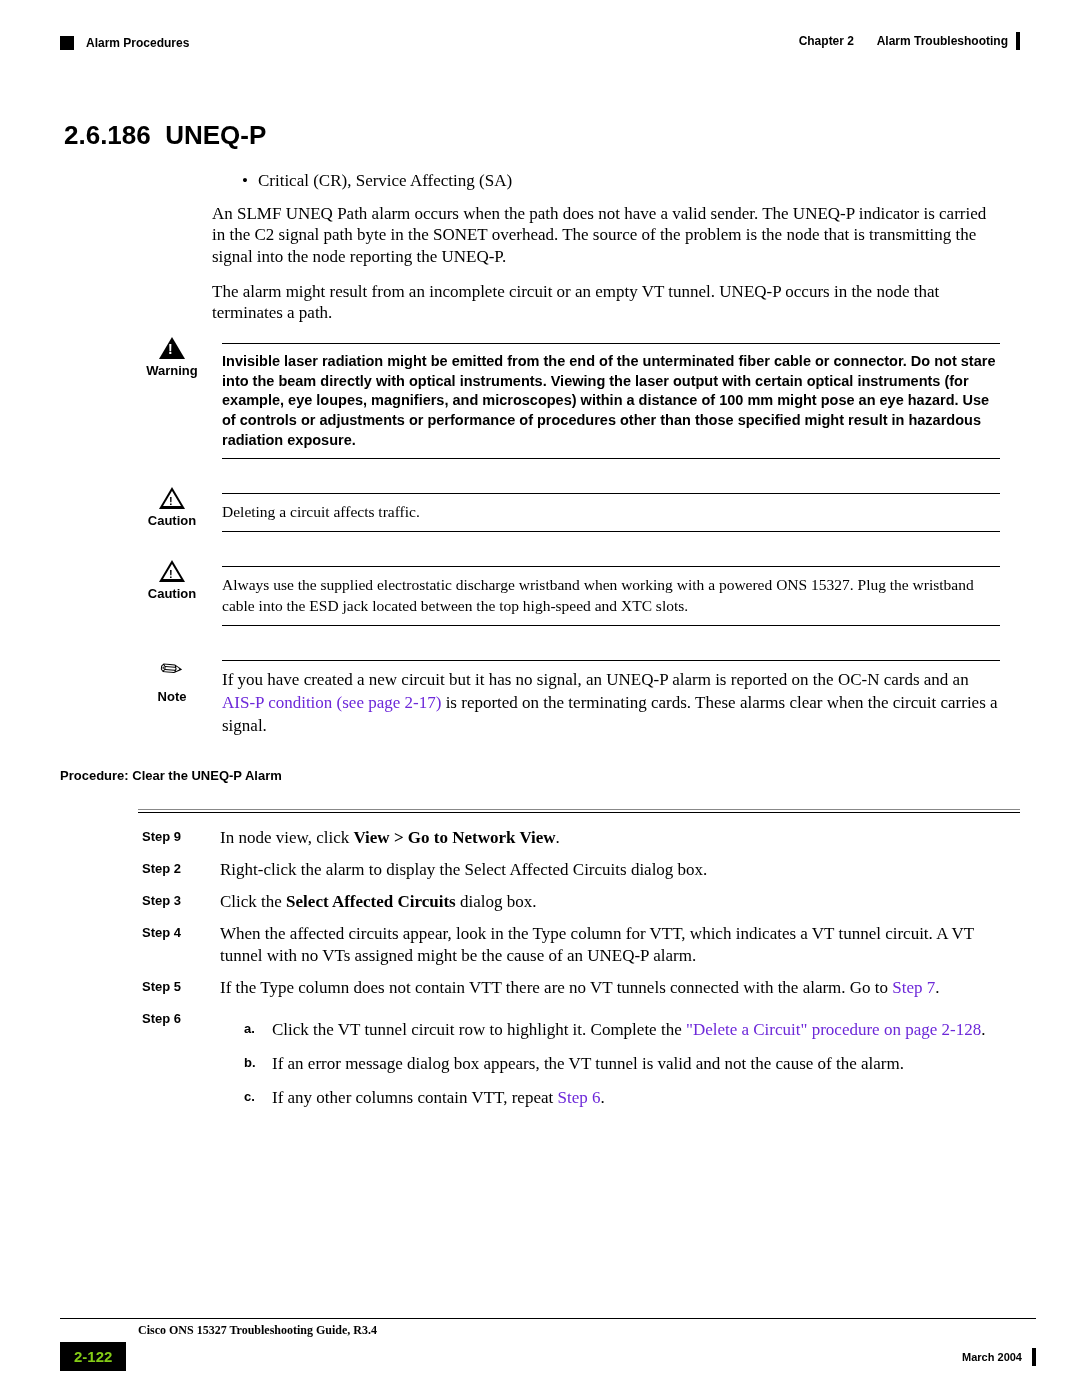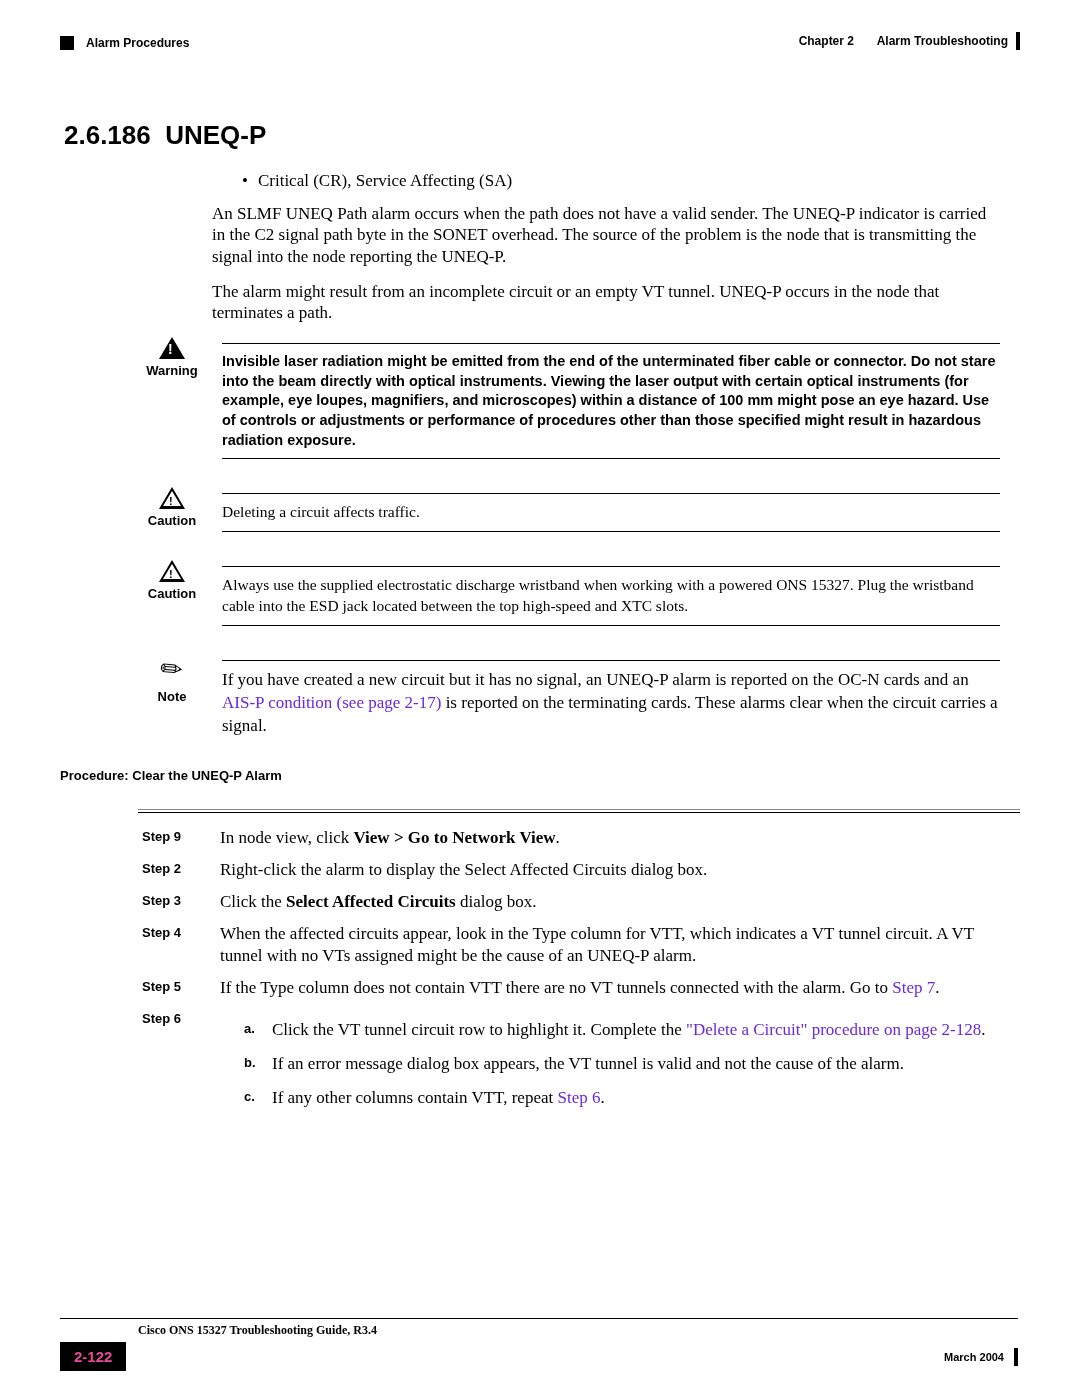--- a/index.html
+++ b/index.html
@@ -79,27 +79,27 @@
   .step-row { display:flex; gap:22px; margin-bottom:10px; font-size:17px; line-height:1.3; }
   .step-label { font-family: Arial, Helvetica, sans-serif; font-size:13px; font-weight:bold; width:56px; flex:0 0 56px; padding-top:2px; }
   .step-body { flex:1; }
   .step-top-rule { border:0; border-top:1px solid #888; margin:0 0 2px 78px; }
   .step-top-rule2 { border:0; border-top:1px solid #000; margin:0 0 14px 78px; }
   .sublist { margin-left: 24px; margin-top:10px; }
   .sub-row { display:flex; gap:10px; margin-bottom:12px; font-size:17px; line-height:1.3; }
   .sub-label { font-family: Arial, Helvetica, sans-serif; font-size:13px; font-weight:bold; width:18px; flex:0 0 18px; padding-top:2px; }
   .footer {
     position: absolute;
-    bottom: 26px; left: 60px; right: 62px;
+    bottom: 26px; left: 60px; right: 44px;
   }
   .ft-rule { border:0; border-top:1.5px solid #000; margin-bottom:4px; }
   .ft-row { display:flex; justify-content:space-between; align-items:center; font-family:Arial,Helvetica,sans-serif; }
   .ft-title { font-size:12px; font-weight:bold; margin-left:78px; }
   .page-badge {
-    background:#000; color:#ec4899; font-weight:bold; font-size:15px;
+    background:#000; color:#84cc16; font-weight:bold; font-size:15px;
     padding:6px 14px; font-family:Arial,Helvetica,sans-serif;
   }
   .ft-date { font-size:11px; font-weight:bold; }
   .ft-vr { width:4px; height:18px; background:#000; }
   .bold { font-weight: bold; }
 </style>
 </head>
 <body>
 
 <div class="header-row">

